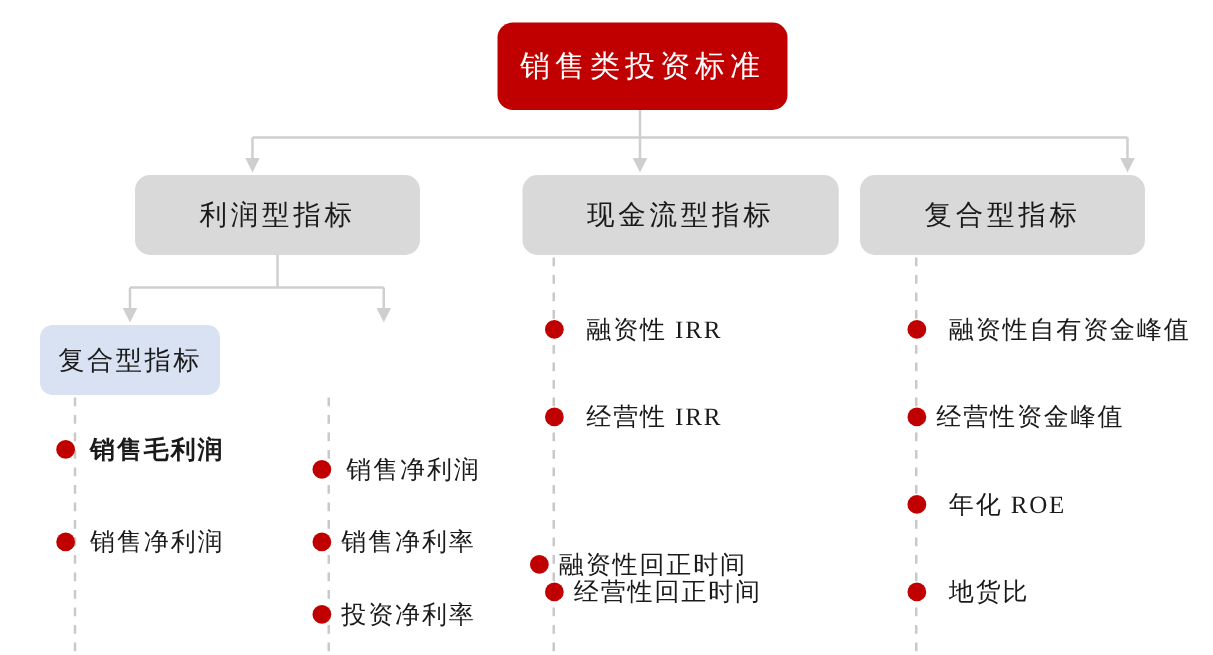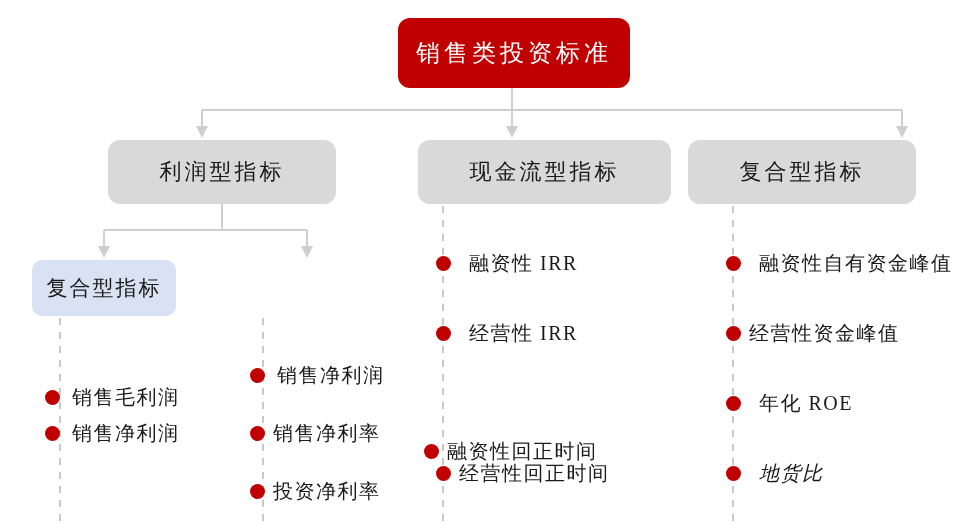--- a/index.html
+++ b/index.html
@@ -140,21 +140,21 @@
 
   <div class="node node-root">销售类投资标准</div>
 
   <div class="node node-cat c0">利润型指标</div>
   <div class="node node-cat c1">现金流型指标</div>
   <div class="node node-cat c2">复合型指标</div>
 
   <div class="node node-sub s0">复合型指标</div>
 
   <div class="leaf-col">
-    <div class="leaf-item" style="left:45px; top:384px;">
+    <div class="leaf-item" style="left:45px; top:346px;font-weight:bold;">
       <span class="bullet"></span>
       <span class="leaf-label">销售毛利润</span>
     </div>
     <div class="leaf-item" style="left:45px; top:420px;">
       <span class="bullet"></span>
       <span class="leaf-label">销售净利润</span>
     </div>
   </div>
 
   <div class="leaf-col">
@@ -197,19 +197,19 @@
       <span class="leaf-label">融资性自有资金峰值</span>
     </div>
     <div class="leaf-item pad-sm" style="left:726px; top:320px;">
       <span class="bullet"></span>
       <span class="leaf-label">经营性资金峰值</span>
     </div>
     <div class="leaf-item pad-lg" style="left:726px; top:390px;">
       <span class="bullet"></span>
       <span class="leaf-label">年化 ROE</span>
     </div>
-    <div class="leaf-item pad-lg" style="left:726px; top:460px;font-style:italic;">
+    <div class="leaf-item pad-lg" style="left:726px; top:460px;">
       <span class="bullet"></span>
       <span class="leaf-label">地货比</span>
     </div>
   </div>
 
 </div>
 
 </body></html>

